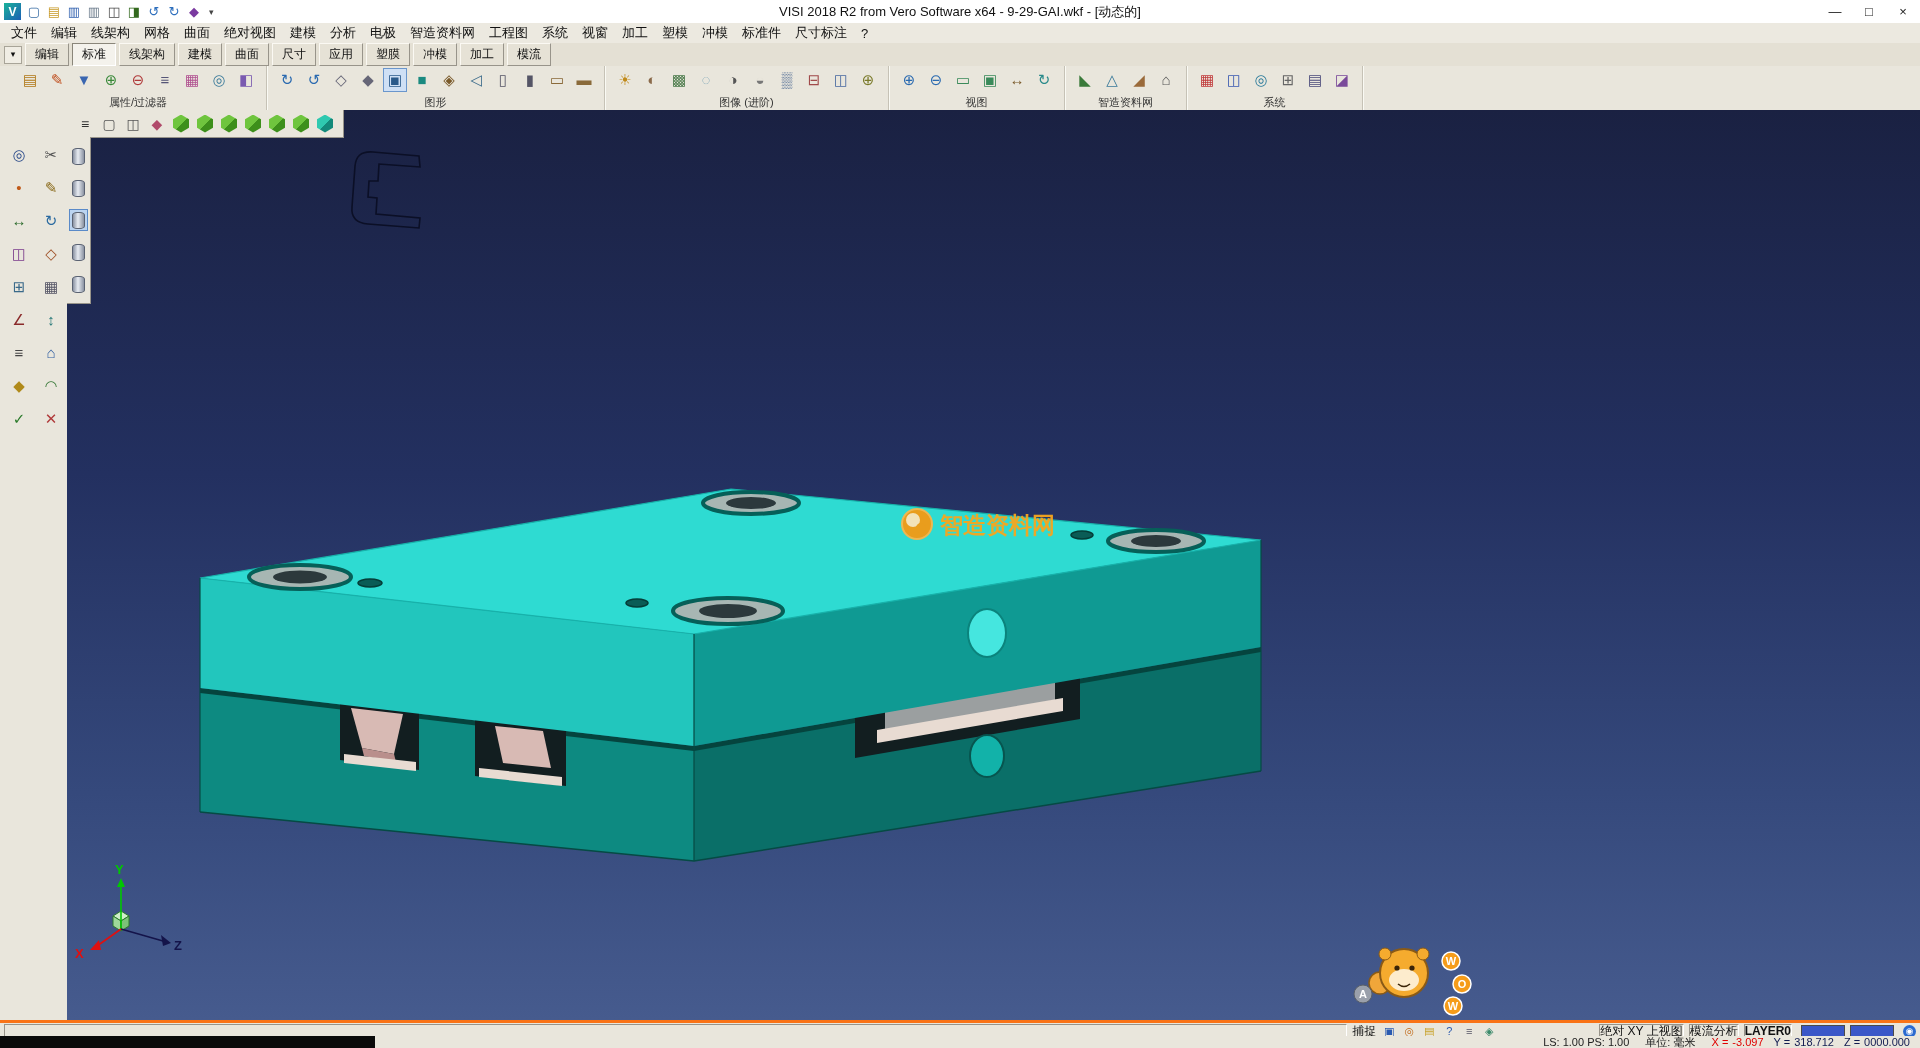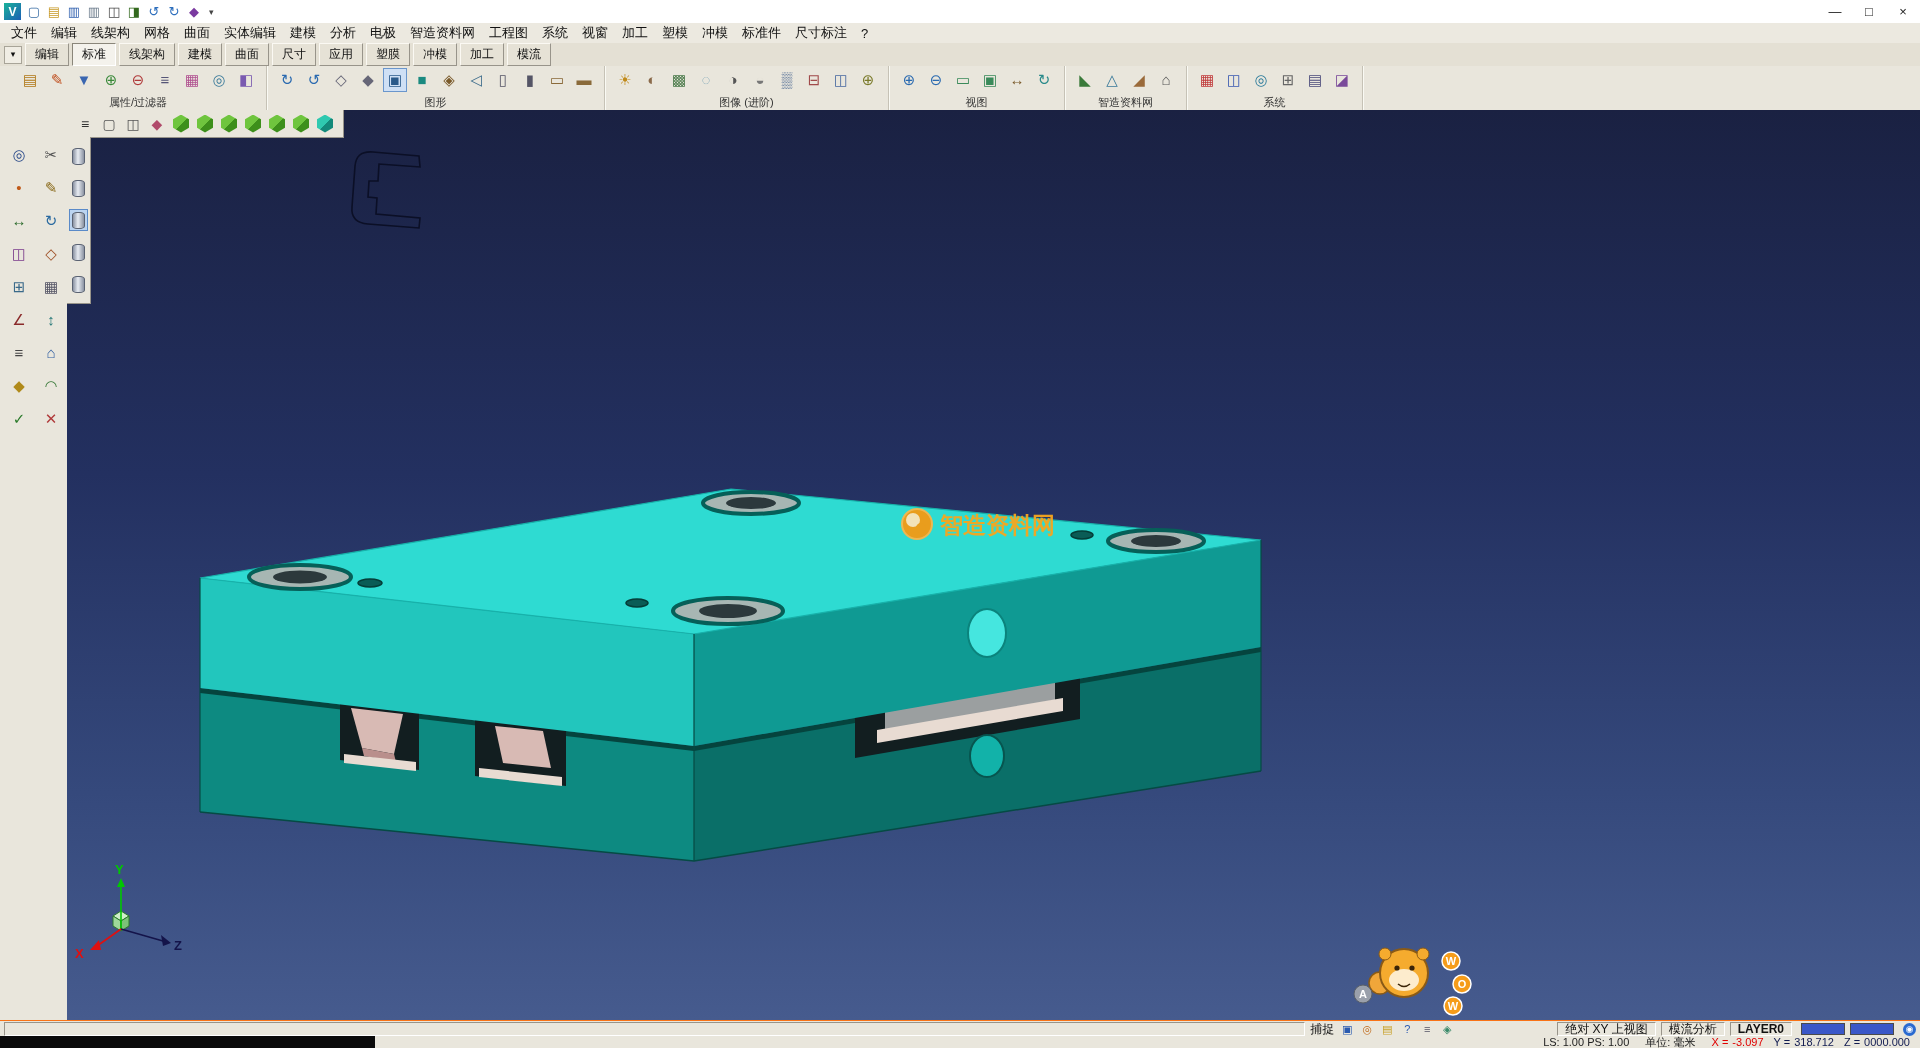--- a/index.html
+++ b/index.html
@@ -60,24 +60,24 @@
               width:16px;height:18px;margin:0 2px;}
   .cylbar{position:absolute;left:0;top:27px;width:23px;padding:8px 0;display:flex;flex-direction:column;
           gap:10px;align-items:center;background:#e9e6dc;border:1px solid #98948a;
           border-left:none;border-top:none;z-index:3;}
   .cylbtn{width:17px;height:20px;display:flex;align-items:center;justify-content:center;border:1px solid transparent;}
   .cylbtn.pressed{background:#bcd4f0;border-color:#5a8ac8;}
   .cylshape{width:11px;height:15px;border-radius:5px/3px;display:block;border:1px solid #5a6272;
             background:linear-gradient(90deg,#8a92a2,#e8ecf2 45%,#8a92a2);}
 
   
-  .status1{position:absolute;left:0;right:0;top:1020px;height:16px;background:#e9e6dc;border-top:1px solid #f97316;
+  .status1{position:absolute;left:0;right:0;top:1020px;height:16px;background:#e9e6dc;border-top:3px solid #f97316;
            display:flex;align-items:center;font-size:12px;gap:5px;padding:0 4px;}
   .panel{border:1px solid;border-color:#98948a #ffffff #ffffff #98948a;height:12px;
-         display:flex;align-items:center;padding:0 7px;white-space:nowrap;}
+         display:flex;align-items:center;padding:0 0;white-space:nowrap;}
   .st-fill{flex:1;}
   .st-label{white-space:nowrap;}
   .st-icons{display:flex;gap:4px;}
   .sticon{width:16px;height:14px;font-size:11px;line-height:14px;text-align:center;}
   .st-spacer{width:92px;}
   .layer{font-weight:bold;}
   #swatches{display:flex;gap:5px;margin:0 4px;}
   .swatch{width:42px;height:10px;border:1px solid #4a4a4a;}
   .round-badge{width:13px;height:13px;border-radius:50%;background:#2a6ad0;color:#fff;font-size:9px;
                line-height:13px;text-align:center;flex:0 0 auto;}
@@ -101,34 +101,35 @@
         <span class="qicon" style="color: rgb(200, 154, 42);">▤</span>
         <span class="qicon" style="color: rgb(47, 95, 174);">▥</span>
         <span class="qicon" style="color: rgb(106, 122, 138);">▥</span>
         <span class="qicon" style="color: rgb(74, 74, 74);">◫</span>
         <span class="qicon" style="color: rgb(51, 105, 30);">◨</span>
         <span class="qicon" style="color: rgb(46, 111, 189);">↺</span>
         <span class="qicon" style="color: rgb(46, 111, 189);">↻</span>
         <span class="qicon" style="color: rgb(122, 58, 160);">◆</span>
       </div>
     <span class="qa-overflow">▾</span>
+    <div class="title-text">VISI 2018 R2 from Vero Software x64 - 9-29-GAI.wkf - [动态的]</div>
     <div class="win-controls">
       <span class="winbtn">—</span>
       <span class="winbtn">□</span>
       <span class="winbtn">×</span>
     </div>
   </div>
 
   <div class="menubar" id="menubar">
       <span class="menu-item">文件</span>
       <span class="menu-item">编辑</span>
       <span class="menu-item">线架构</span>
       <span class="menu-item">网格</span>
       <span class="menu-item">曲面</span>
-      <span class="menu-item">实体编辑</span>
+      <span class="menu-item">绝对视图</span>
       <span class="menu-item">建模</span>
       <span class="menu-item">分析</span>
       <span class="menu-item">电极</span>
       <span class="menu-item">智造资料网</span>
       <span class="menu-item">工程图</span>
       <span class="menu-item">系统</span>
       <span class="menu-item">视窗</span>
       <span class="menu-item">加工</span>
       <span class="menu-item">塑模</span>
       <span class="menu-item">冲模</span>

